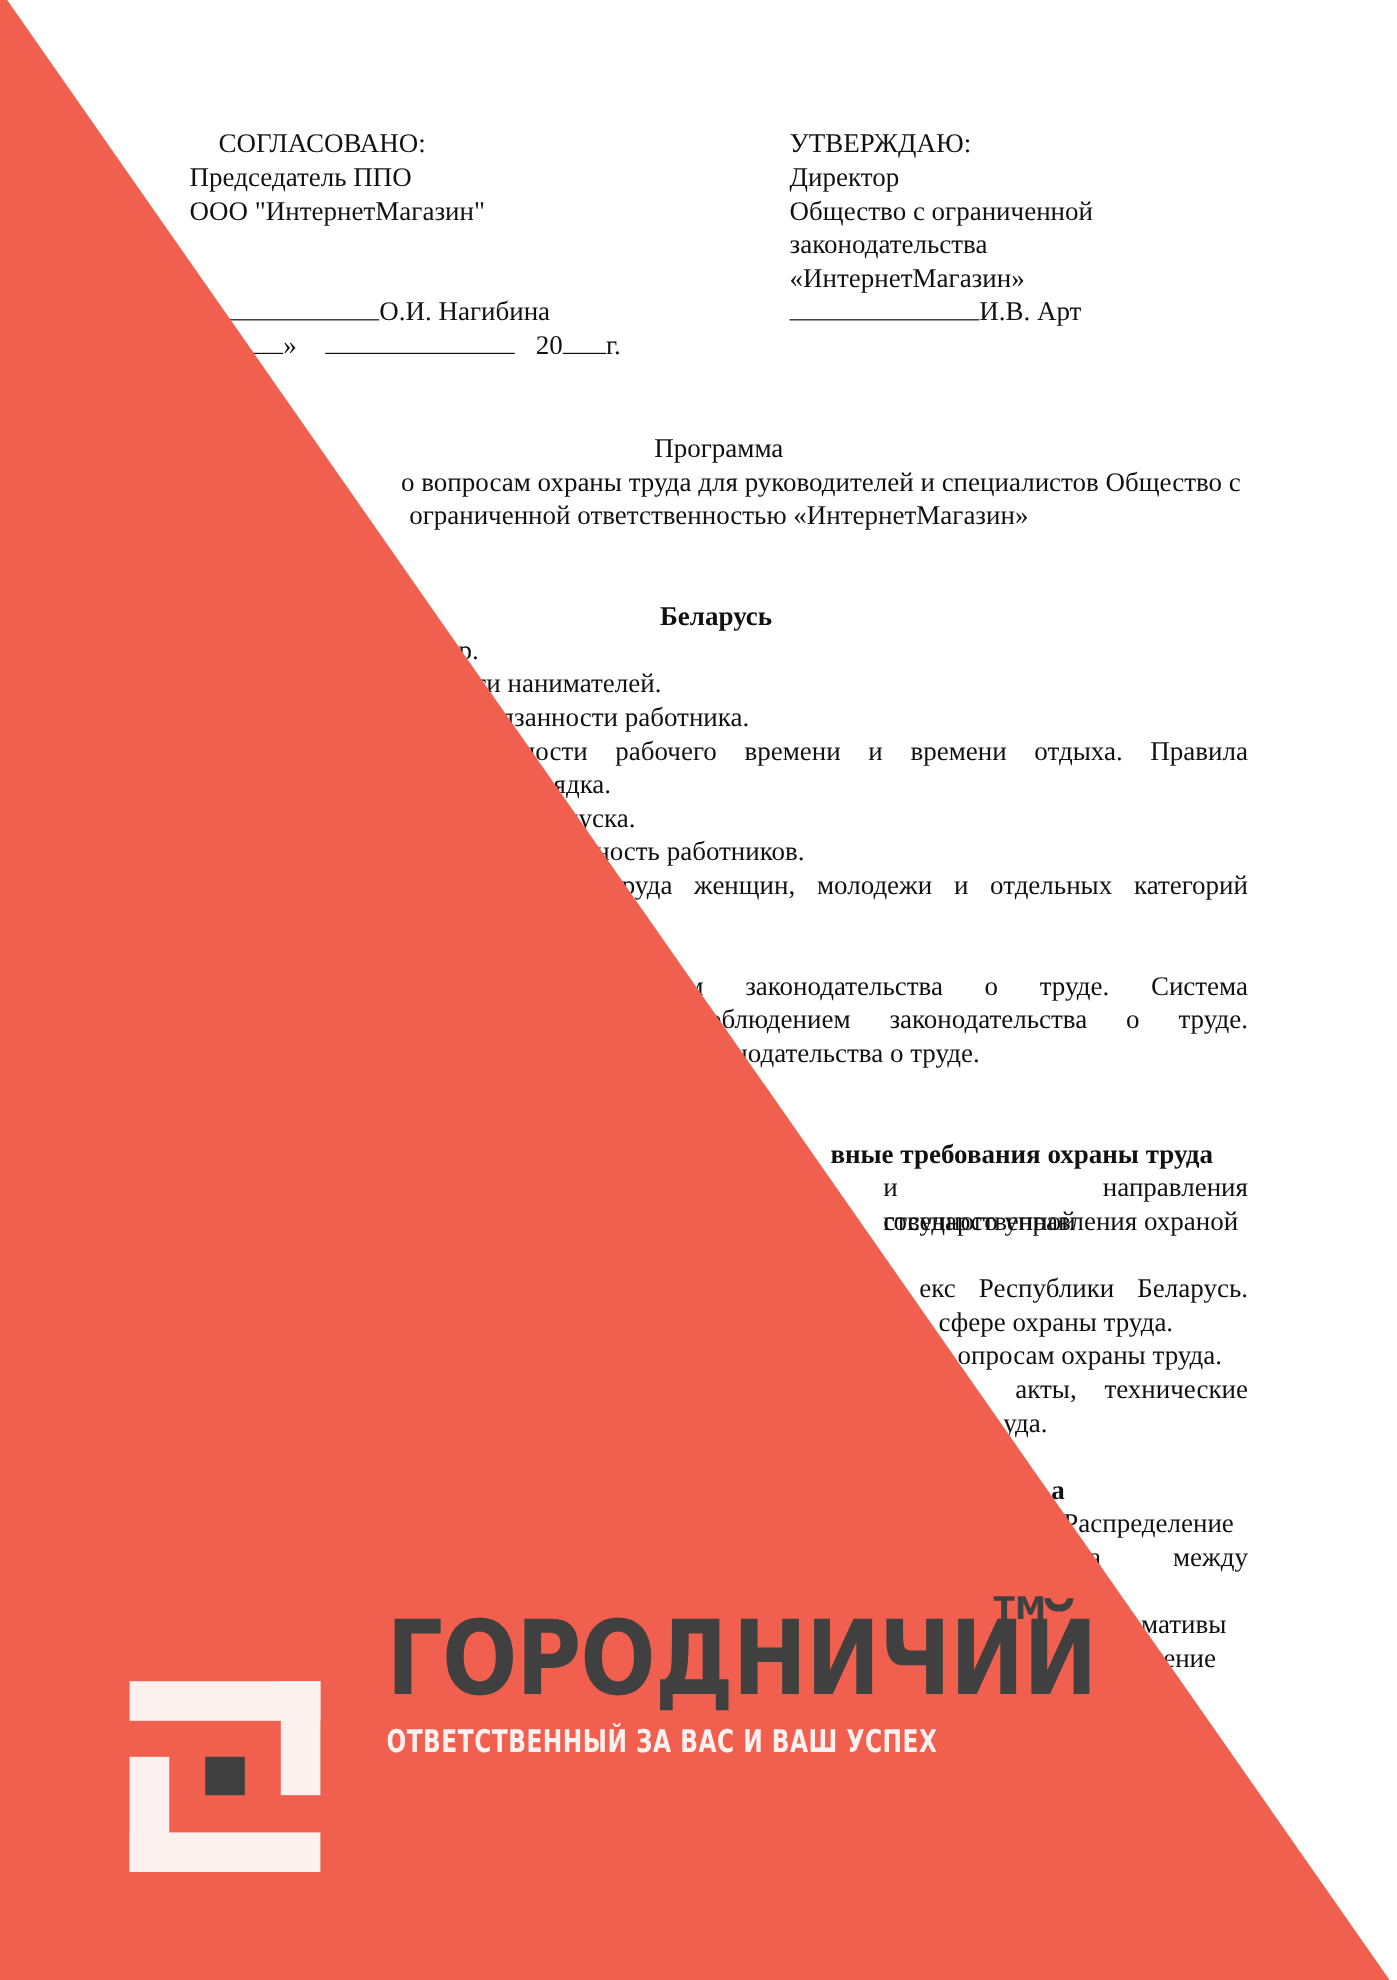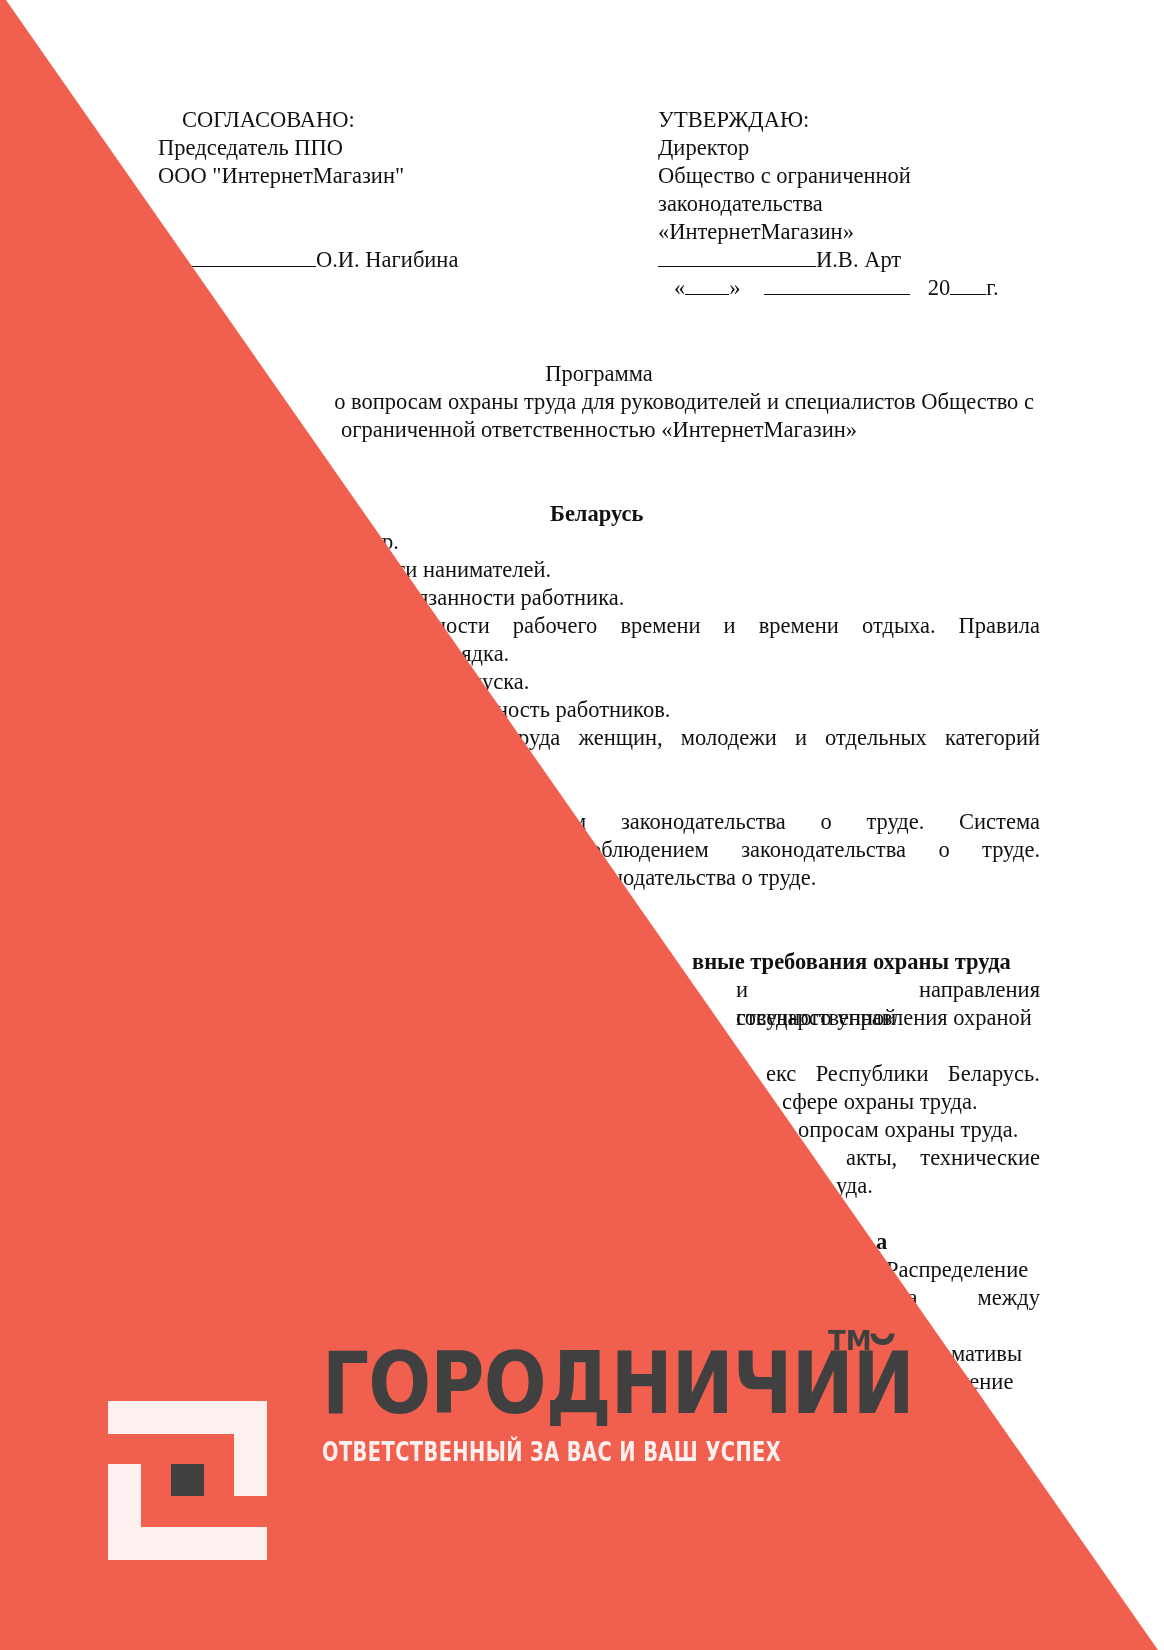--- a/index.html
+++ b/index.html
@@ -20,33 +20,33 @@
 <body>
 
 <div class="doc">
 
   <div class="t" style="left:158px; top:106px;margin-left:24px;">СОГЛАСОВАНО:</div>
   <div class="t" style="left:158px; top:134px;">Председатель ППО</div>
   <div class="t" style="left:158px; top:162px;">ООО "ИнтернетМагазин"</div>
   <div class="t" style="left:158px; top:246px;">
     <span class="u" style="width:158px;"></span><span>О.И. Нагибина</span>
   </div>
+  <div class="t" style="left:158px; top:274px;">
+    <span class="u" style="width:78px;"></span><span>»</span>
+    <span class="u" style="width:158px; margin-left:18px;"></span>
+    <span style="margin-left:12px;">20</span><span class="u" style="width:36px;"></span><span>г.</span>
+  </div>
 
   <div class="t" style="left:658px; top:106px;">УТВЕРЖДАЮ:</div>
   <div class="t" style="left:658px; top:134px;">Директор</div>
   <div class="t" style="left:658px; top:162px;">Общество с ограниченной</div>
   <div class="t" style="left:658px; top:190px;">законодательства</div>
   <div class="t" style="left:658px; top:218px;">«ИнтернетМагазин»</div>
   <div class="t" style="left:658px; top:246px;">
     <span class="u" style="width:158px;"></span><span>И.В. Арт</span>
-  </div>
-  <div class="t" style="left:674px; top:274px;">
-    <span>«</span><span class="u" style="width:44px;"></span><span>»</span>
-    <span class="u" style="width:146px; margin-left:18px;"></span>
-    <span style="margin-left:12px;">20</span><span class="u" style="width:36px;"></span><span>г.</span>
   </div>
 
   <div class="t c" style="left:0; width:1198px; top:360px;">Программа</div>
   <div class="t r" style="right:130px; top:388px;">о вопросам охраны труда для руководителей и специалистов Общество с</div>
   <div class="t c" style="left:0; width:1198px; top:416px;">ограниченной ответственностью «ИнтернетМагазин»</div>
 
   <div class="t b" style="left:550px; top:500px;">Беларусь</div>
 
   <div class="t" style="left:382px; top:528px;">р.</div>
   <div class="t" style="left:396px; top:556px;">ги нанимателей.</div>

